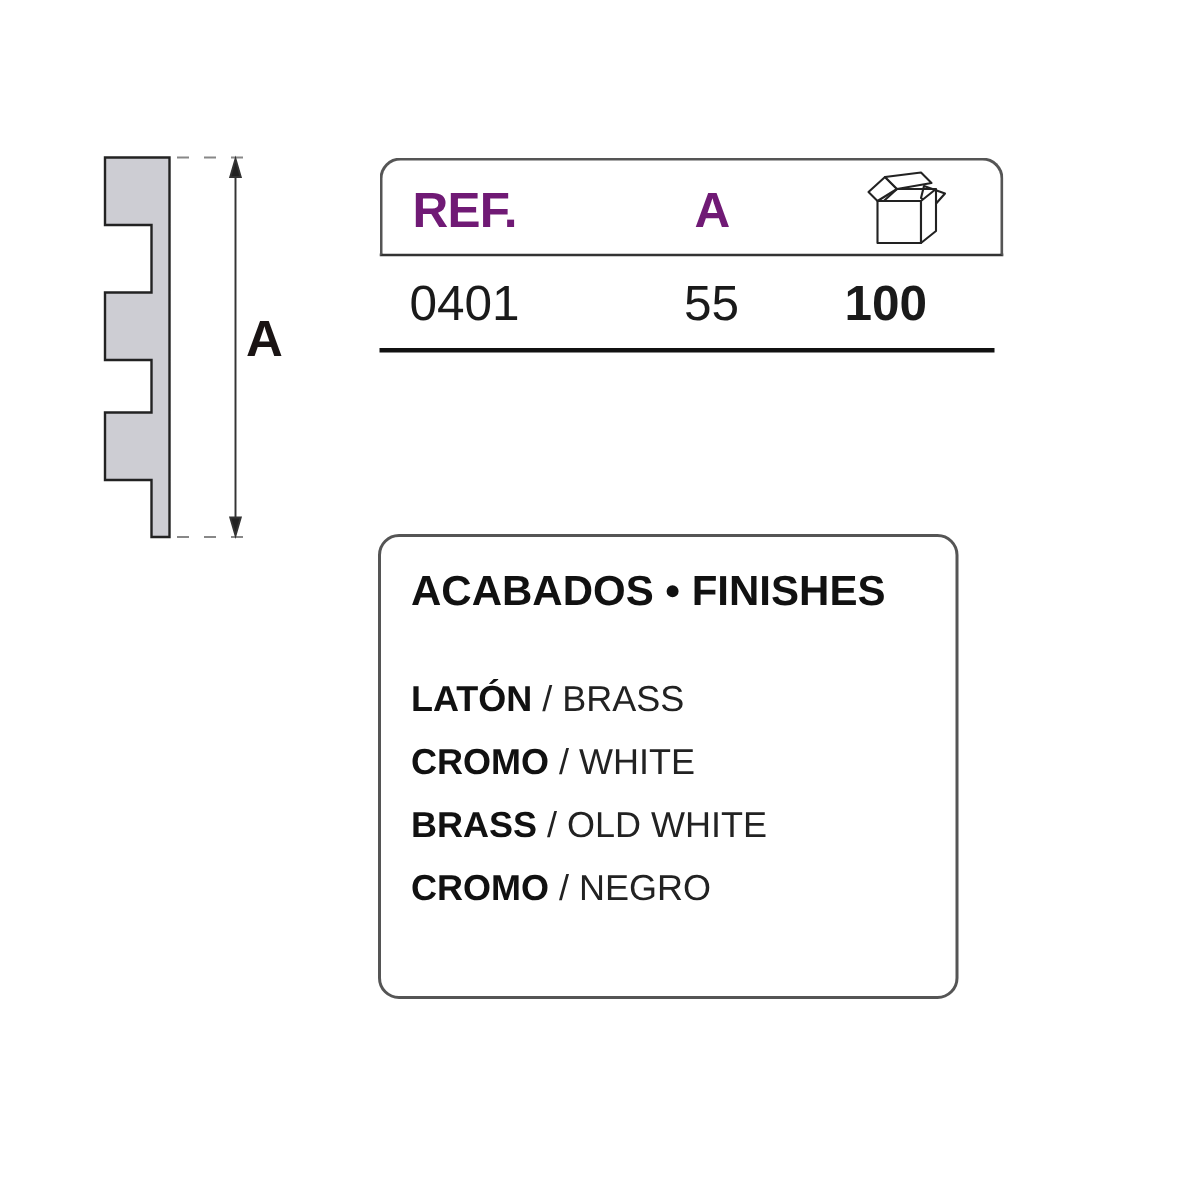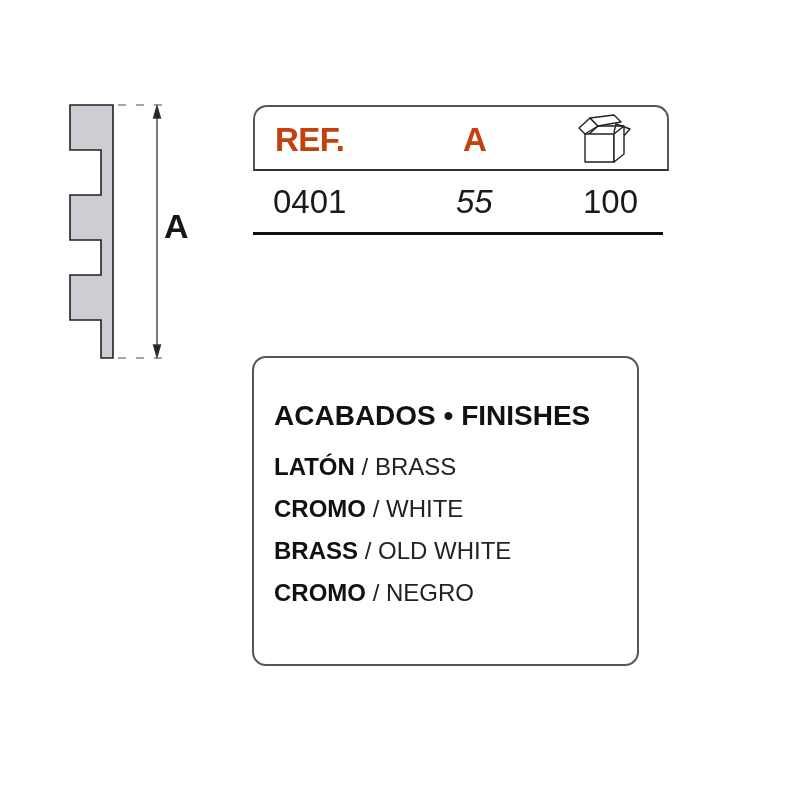--- a/index.html
+++ b/index.html
@@ -3,28 +3,28 @@
   <meta charset="utf-8">
   <style>
     html, body { margin: 0; padding: 0; background: #ffffff; }
     body { width: 800px; height: 800px; position: relative; overflow: hidden;
            font-family: "Liberation Sans", "DejaVu Sans", sans-serif; color: #111; }
     .profile { position: absolute; left: 0; top: 0; width: 240px; height: 400px; }
     .dim-label { position: absolute; left: 164px; top: 207px; font-size: 34px; font-weight: bold; color: #1a1414; }
     .ref-table { position: absolute; left: 253px; top: 105px; width: 416px; }
     .ref-header { position: relative; height: 66px; border: 2px solid #555; border-bottom: 2px solid #333;
                   border-radius: 14px 14px 0 0; box-sizing: border-box; }
-    .ref-header .h { position: absolute; top: 14px; font-size: 33px; font-weight: bold; color: #c2410c; letter-spacing: -0.5px; }
+    .ref-header .h { position: absolute; top: 14px; font-size: 33px; font-weight: bold; color: #701a75; letter-spacing: -0.5px; }
     .ref-row { position: relative; height: 48px; }
     .ref-row .c { position: absolute; top: 12px; font-size: 33px; color: #1a1a1a; }
     .ref-rule { position: absolute; left: 253px; top: 232px; width: 410px; height: 3px; background: #111; }
     .box-icon { position: absolute; left: 576px; top: 112px; width: 56px; height: 52px; }
     .finishes { position: absolute; left: 252px; top: 356px; width: 387px; height: 310px;
                 border: 2px solid #555; border-radius: 14px; box-sizing: border-box; }
-    .finishes .title { position: absolute; left: 20px; top: 20px; font-size: 28px; font-weight: bold; color: #111; white-space: nowrap; margin-top: 22px; }
+    .finishes .title { position: absolute; left: 20px; top: 20px; font-size: 28px; font-weight: bold; color: #111; white-space: nowrap; }
     .finishes .list { position: absolute; left: 20px; top: 88px; }
     .finishes .item { font-size: 24px; height: 42px; line-height: 42px; white-space: nowrap; color: #111; }
     .finishes .item .es { font-weight: bold; }
     .finishes .item .en { font-weight: normal; color: #222; }
   </style>
 </head>
 <body>
 
 <svg class="profile" viewBox="0 0 240 400">
   <path d="M70,105 L113,105 L113,358 L101,358 L101,320 L70,320 L70,275 L101,275 L101,240 L70,240 L70,195 L101,195 L101,150 L70,150 Z" fill="#cdcdd3" stroke="#222" stroke-width="1.6"></path>
@@ -40,22 +40,22 @@
 </svg>
 <div class="dim-label">A</div>
 
 <div class="ref-table">
   <div class="ref-header">
     <span class="h" style="left:20px;">REF.</span>
     <span class="h" style="left:208px;">A</span>
   </div>
   <div class="ref-row">
     <span class="c" style="left:20px;">0401</span>
-    <span class="c" style="left:203px;font-style:italic;">55</span>
-    <span class="c" style="left:330px;">100</span>
+    <span class="c" style="left:203px;">55</span>
+    <span class="c" style="left:310px;font-weight:bold;">100</span>
   </div>
 </div>
 <div class="ref-rule"></div>
 
 <svg class="box-icon" viewBox="0 0 56 52" fill="#fff" stroke="#222" stroke-width="1.4" stroke-linejoin="round">
 
   <polygon points="3,16 14,6 22,14 11,24"></polygon>
 
   <polygon points="14,6 38,3 45,10 22,14"></polygon>
 

